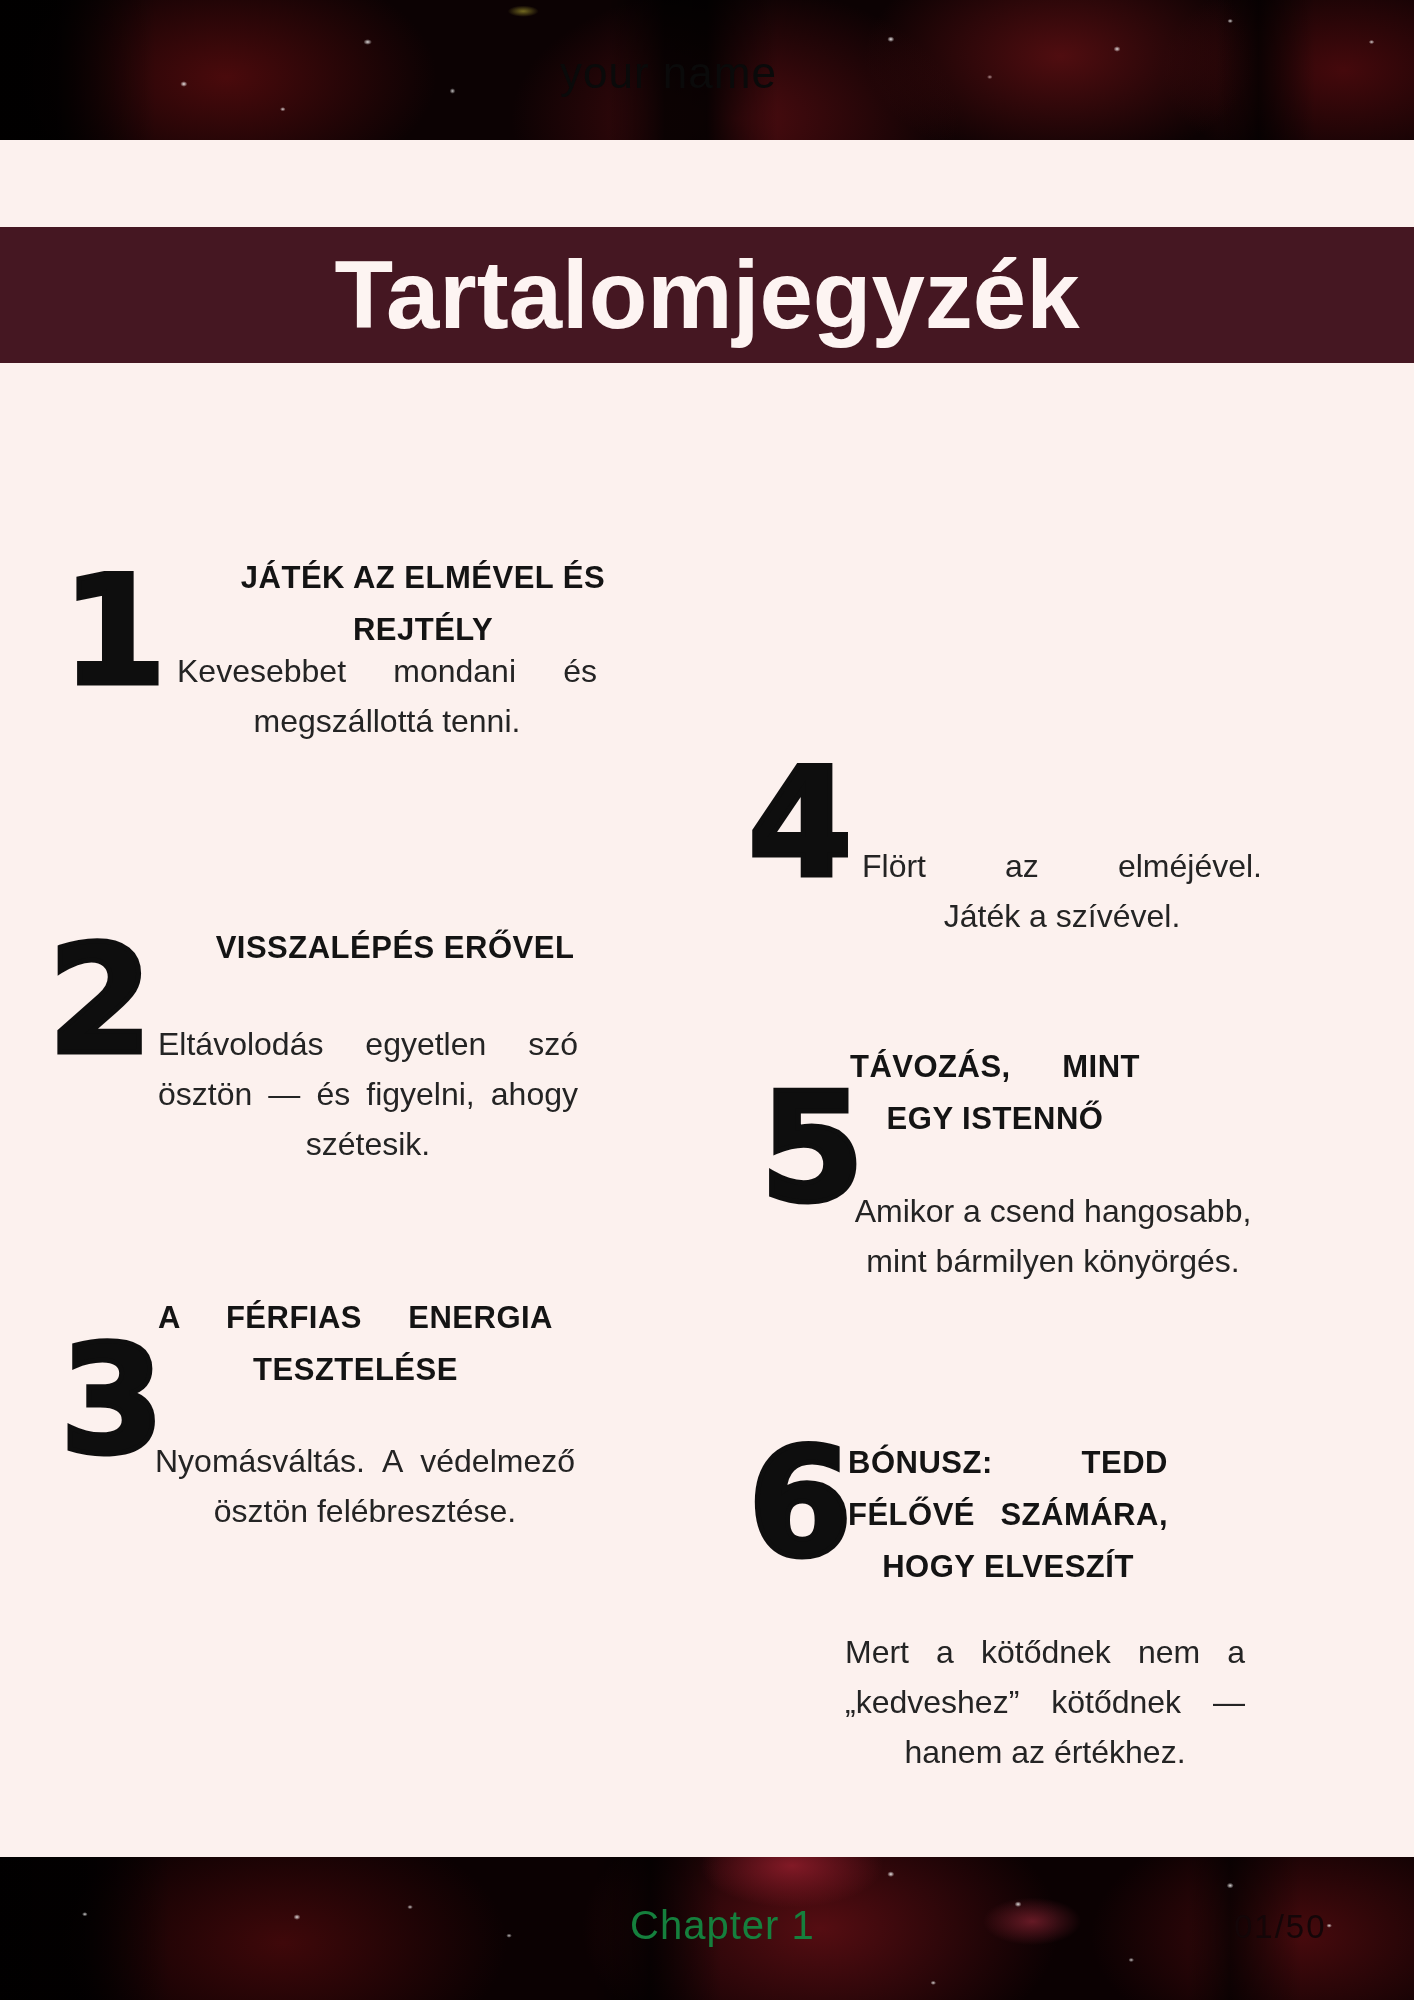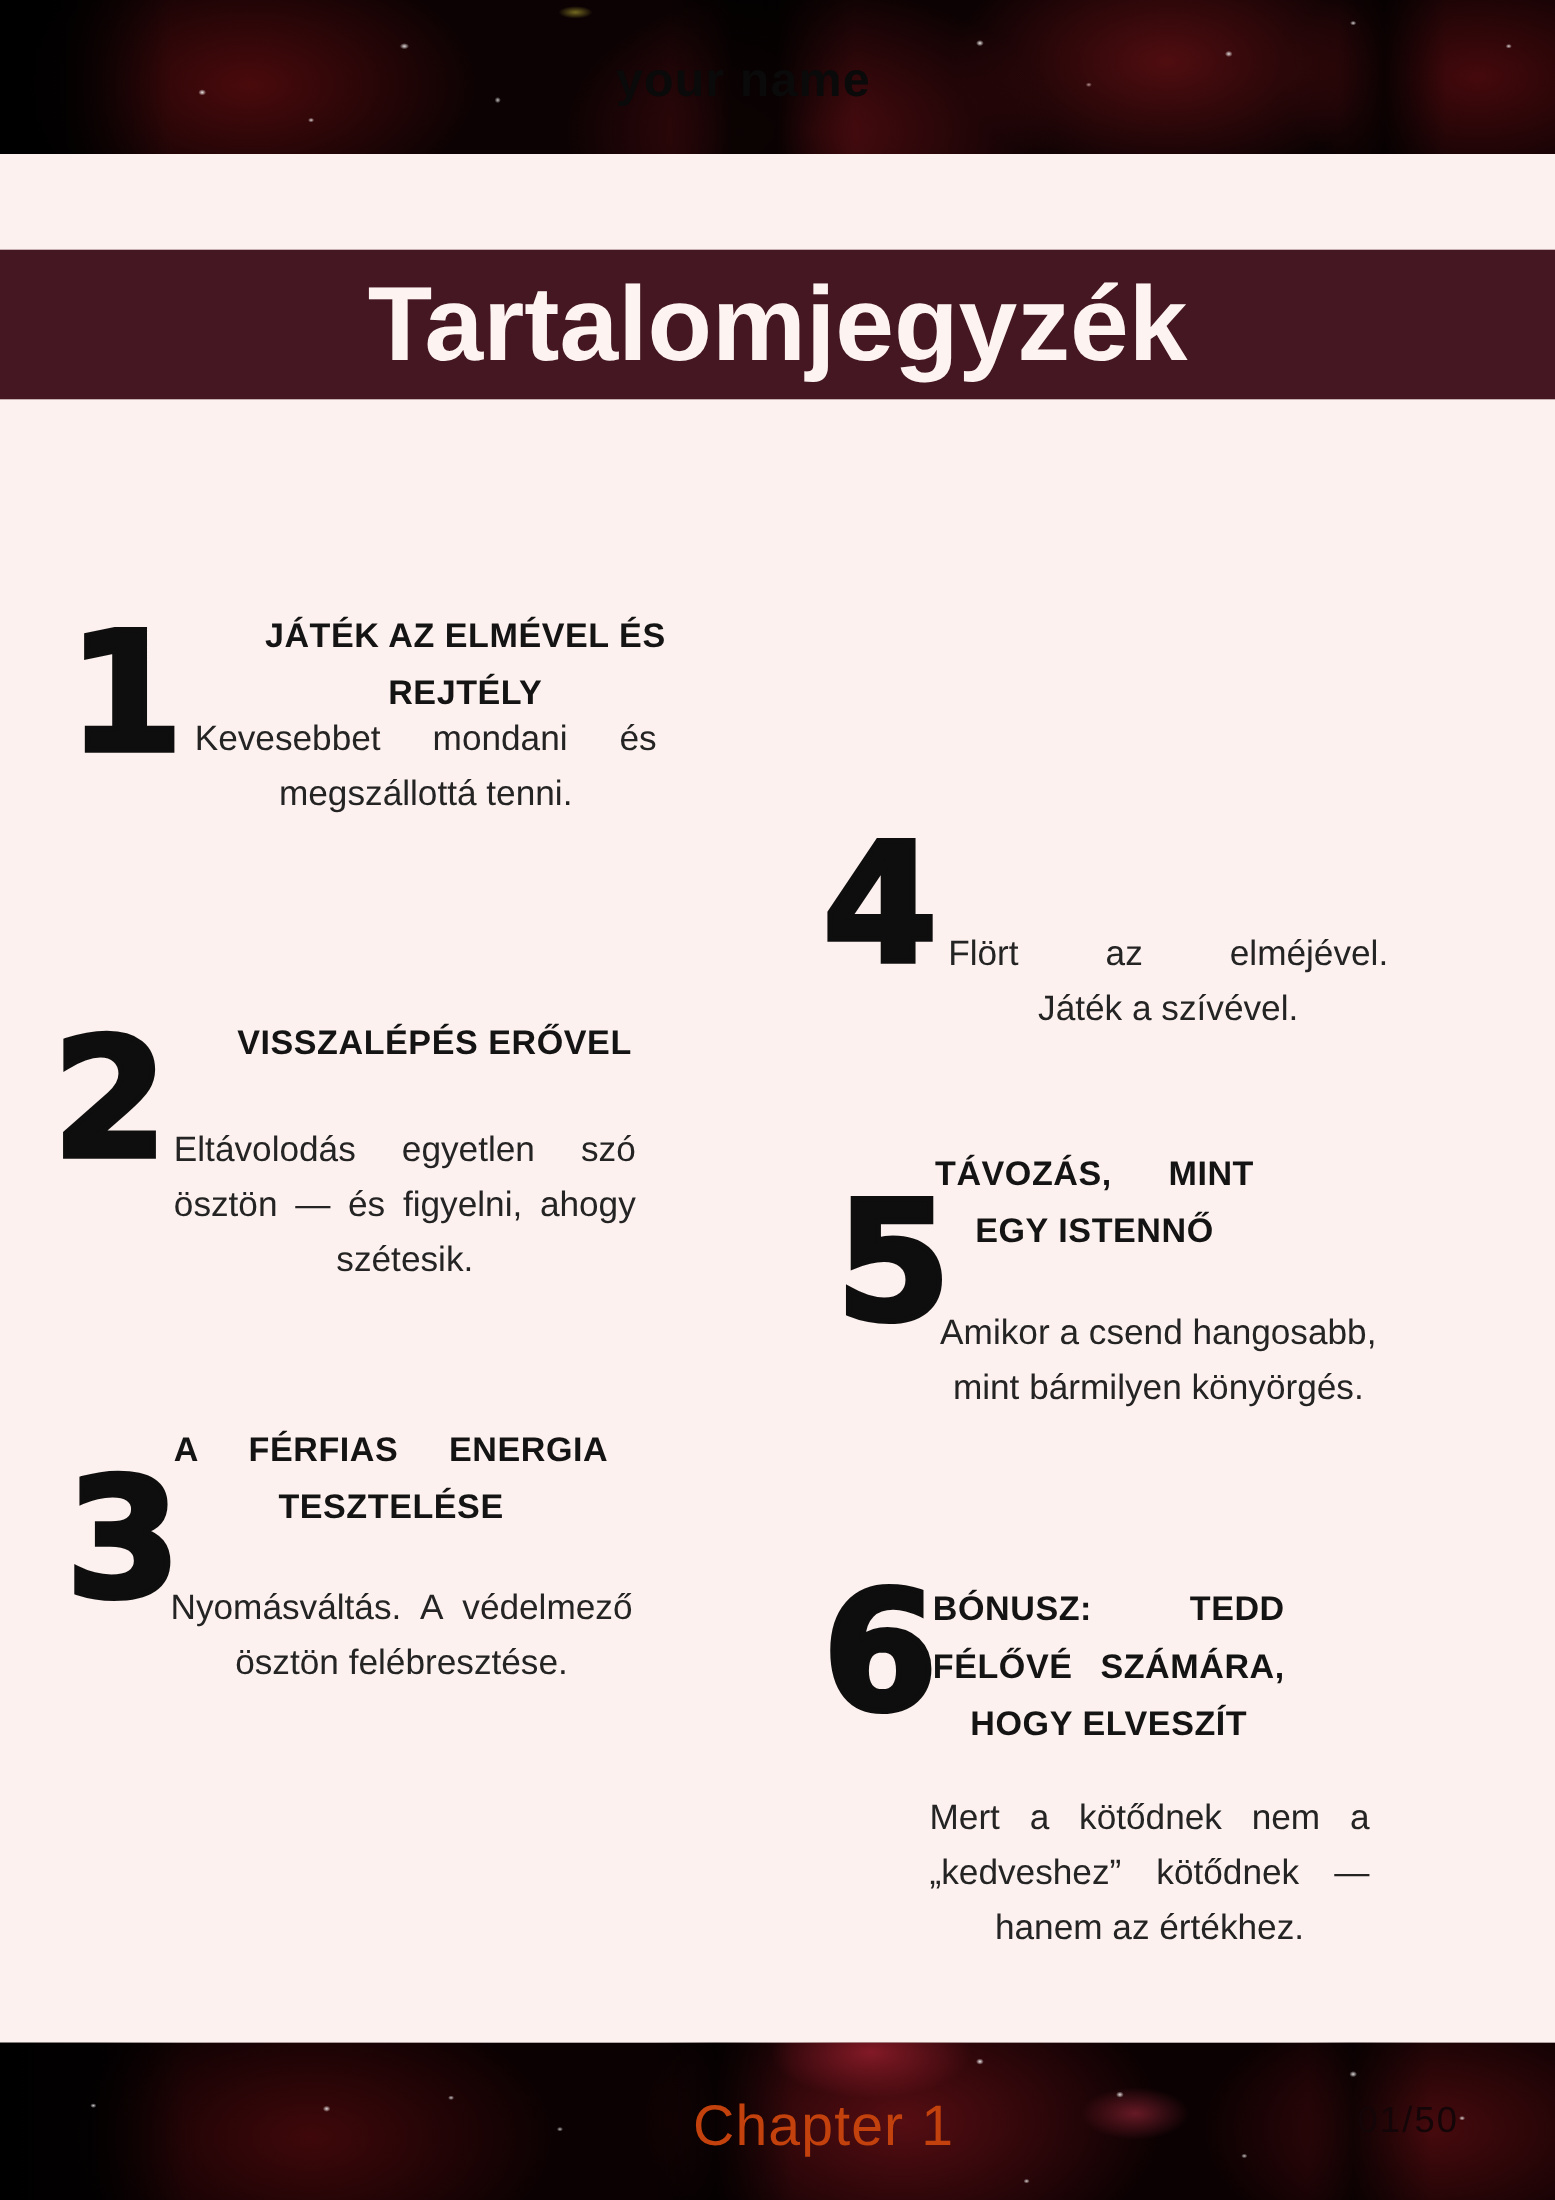--- a/index.html
+++ b/index.html
@@ -43,24 +43,24 @@
       radial-gradient(130px 60px at 56% 6%, rgba(150,30,45,.8), transparent 70%),
       radial-gradient(70px 34px at 73% 45%, rgba(170,45,65,.55), transparent 70%),
       linear-gradient(90deg, rgba(0,0,0,.9) 0%, rgba(0,0,0,.8) 6%, rgba(0,0,0,0) 12%,
         rgba(0,0,0,0) 42%, rgba(0,0,0,.75) 46%, rgba(0,0,0,0) 51%,
         rgba(0,0,0,0) 84%, rgba(0,0,0,.65) 87%, rgba(0,0,0,0) 92%),
       radial-gradient(320px 180px at 20% 60%, #3f080a, transparent 70%),
       radial-gradient(340px 200px at 58% 50%, #550d12, transparent 70%),
       radial-gradient(300px 170px at 92% 55%, #470a0d, transparent 70%);
     background-color:#0b0102;}
 
-  .watermark{position:absolute;left:560px;top:48px;font-size:44px;font-weight:700;
+  .watermark{position:absolute;left:560px;top:48px;font-size:44px;font-weight:400;
     color:#0a0a0a;letter-spacing:1px;}
-  .footer-chapter{position:absolute;left:630px;top:1903px;font-size:52px;font-weight:500;
-    color:#c2410c;letter-spacing:1px;}
+  .footer-chapter{position:absolute;left:630px;top:1903px;font-size:40px;font-weight:500;
+    color:#15803d;letter-spacing:1px;}
   .footer-page{position:absolute;left:1234px;top:1908px;font-size:33px;color:#140608;
     letter-spacing:2px;}
 
   
   .title-banner{position:absolute;left:0;top:227px;width:1414px;height:136px;
     background:#451722;display:flex;align-items:center;justify-content:center;}
   .title-banner h1{margin:0;font-size:96px;font-weight:700;color:#fdf4f2;letter-spacing:0;}
 
   
   .toc-num{position:absolute;font-family:"DejaVu Sans",sans-serif;font-weight:900;

